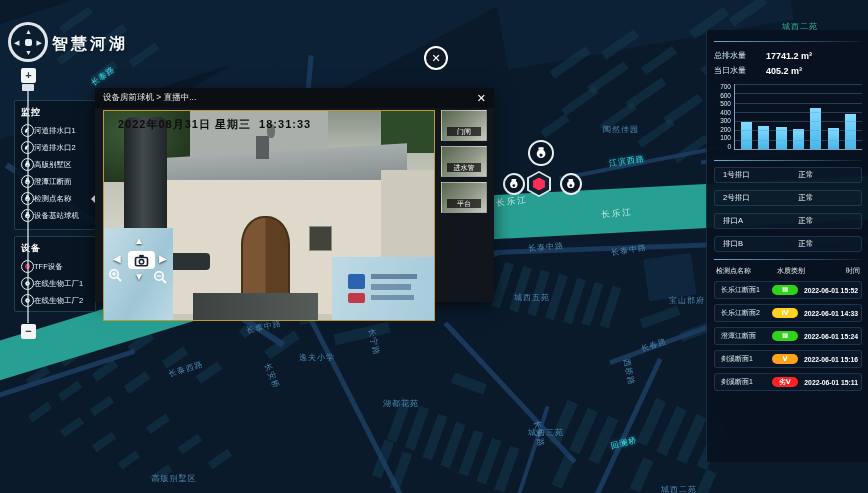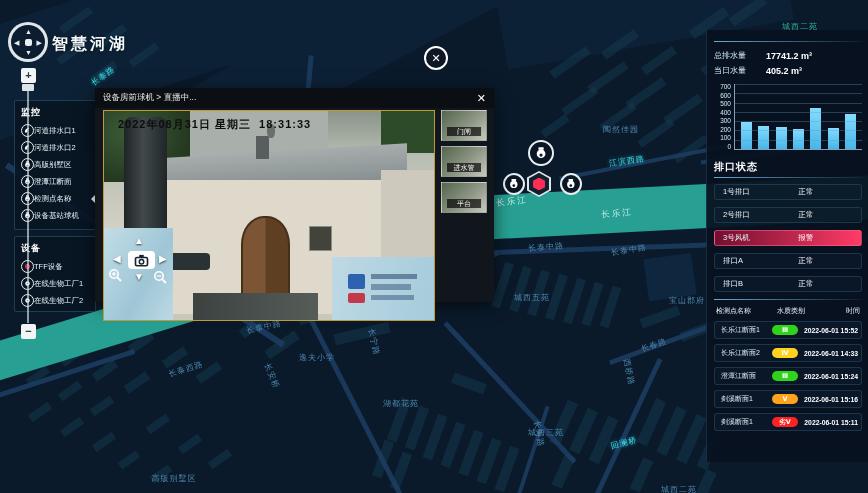--- a/index.html
+++ b/index.html
@@ -510,34 +510,29 @@
             <div class="gl" style="top: 14.2857%;"></div>
             <div class="gl" style="top: 28.5714%;"></div>
             <div class="gl" style="top: 42.8571%;"></div>
             <div class="gl" style="top: 57.1429%;"></div>
             <div class="gl" style="top: 71.4286%;"></div>
             <div class="gl" style="top: 85.7143%;"></div>
           </div>
       </div>
     </div>
     <div class="sec">
-      <div class="sec-t">排口状态</div>
       <div class="sec-line"></div>
       <div id="outlet-rows">
           <div class="o-row">
             <span class="o-name">1号排口</span>
             <span class="o-status">正常</span>
           </div>
           <div class="o-row">
             <span class="o-name">2号排口</span>
             <span class="o-status">正常</span>
-          </div>
-          <div class="o-row alarm">
-            <span class="o-name">3号风机</span>
-            <span class="o-status">报警</span>
           </div>
           <div class="o-row">
             <span class="o-name">排口A</span>
             <span class="o-status">正常</span>
           </div>
           <div class="o-row">
             <span class="o-name">排口B</span>
             <span class="o-status">正常</span>
           </div>
         </div>

